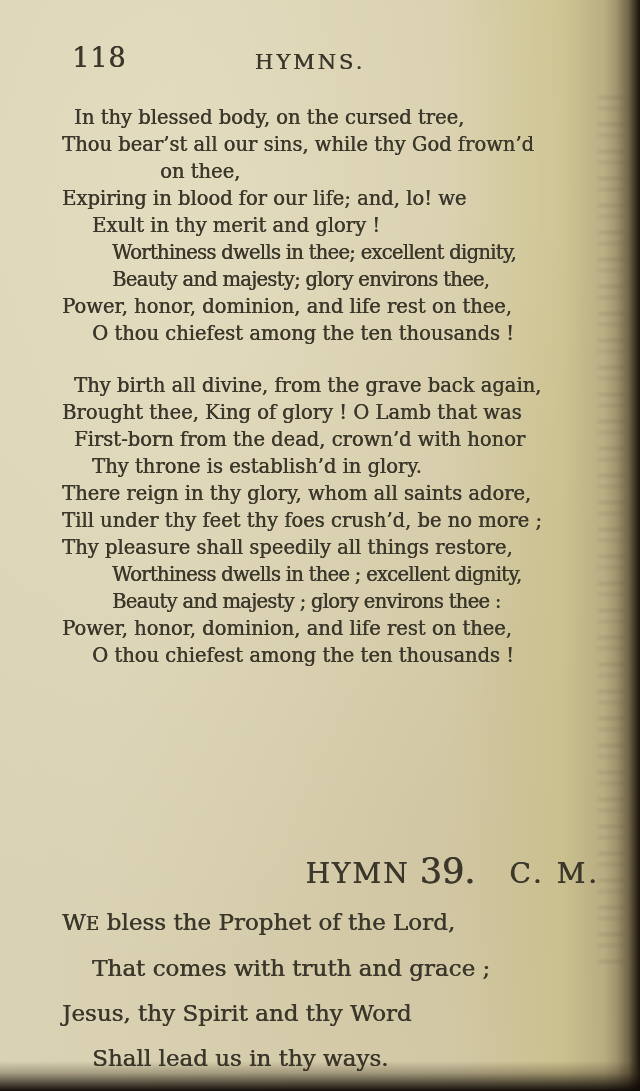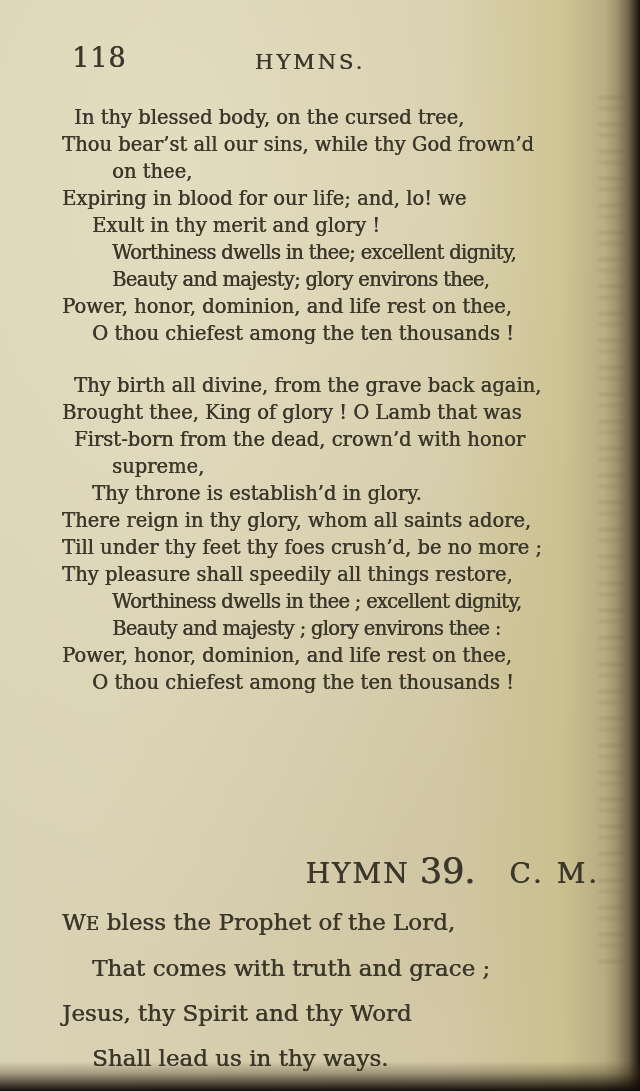--- a/index.html
+++ b/index.html
@@ -50,21 +50,21 @@
   .stanza-1{top:104px;}
   .stanza-2{top:372px;}
   .line{
     font-size:19.5px;line-height:27px;white-space:nowrap;
     text-shadow:.45px 0 0 currentColor;
   }
   .ind-a{margin-left:0;}
   .ind-b{margin-left:12px;}
   .ind-c{margin-left:30px;}
   .ind-d{margin-left:50px;}
-  .ind-e{margin-left:50px;}
+  .ind-e{margin-left:98px;}
   .tight{letter-spacing:-0.7px;}
   .hymn-heading{
     position:absolute;left:0;right:40px;top:851px;
     text-align:right;white-space:nowrap;
   }
   .hymn-heading .word{
     font-size:28px;letter-spacing:2px;
     text-shadow:.5px 0 0 currentColor;
   }
   .hymn-heading .num{
@@ -102,21 +102,20 @@
     <div class="line ind-d tight">Worthiness dwells in thee; excellent dignity,</div>
     <div class="line ind-d tight">Beauty and majesty; glory environs thee,</div>
     <div class="line ind-a">Power, honor, dominion, and life rest on thee,</div>
     <div class="line ind-c">O thou chiefest among the ten thousands !</div>
   </div>
 
   <div class="stanza stanza-2">
     <div class="line ind-b">Thy birth all divine, from the grave back again,</div>
     <div class="line ind-a">Brought thee, King of glory ! O Lamb that was</div>
     <div class="line ind-b">First-born from the dead, crown’d with honor</div>
-    <div class="line ind-e">supreme,</div>
     <div class="line ind-c">Thy throne is establish’d in glory.</div>
     <div class="line ind-a">There reign in thy glory, whom all saints adore,</div>
     <div class="line ind-a">Till under thy feet thy foes crush’d, be no more ;</div>
     <div class="line ind-a">Thy pleasure shall speedily all things restore,</div>
     <div class="line ind-d tight">Worthiness dwells in thee ; excellent dignity,</div>
     <div class="line ind-d tight">Beauty and majesty ; glory environs thee :</div>
     <div class="line ind-a">Power, honor, dominion, and life rest on thee,</div>
     <div class="line ind-c">O thou chiefest among the ten thousands !</div>
   </div>
 

